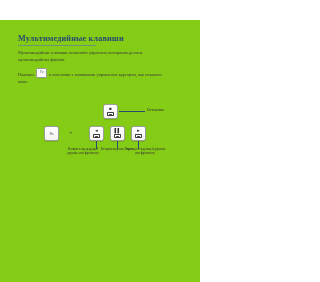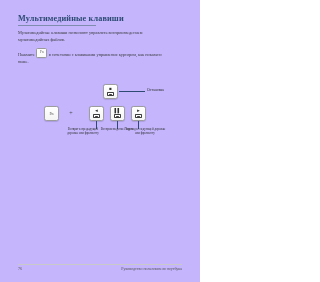--- a/index.html
+++ b/index.html
@@ -10,21 +10,22 @@
     width: 200px;
     height: 282px;
     background: #ffffff;
     font-family: "Liberation Sans", sans-serif;
     overflow: hidden;
     position: relative;
   }
   .page {
     position: absolute;
     inset: 0;
-    background: #c4b5fd;
+    background: #84cc16;
+    margin-top: 20px;
   }
 
   
   .heading {
     position: absolute;
     left: 18px;
     top: 14px;
     font-family: "Liberation Serif", serif;
     font-weight: bold;
     font-size: 8.2px;

